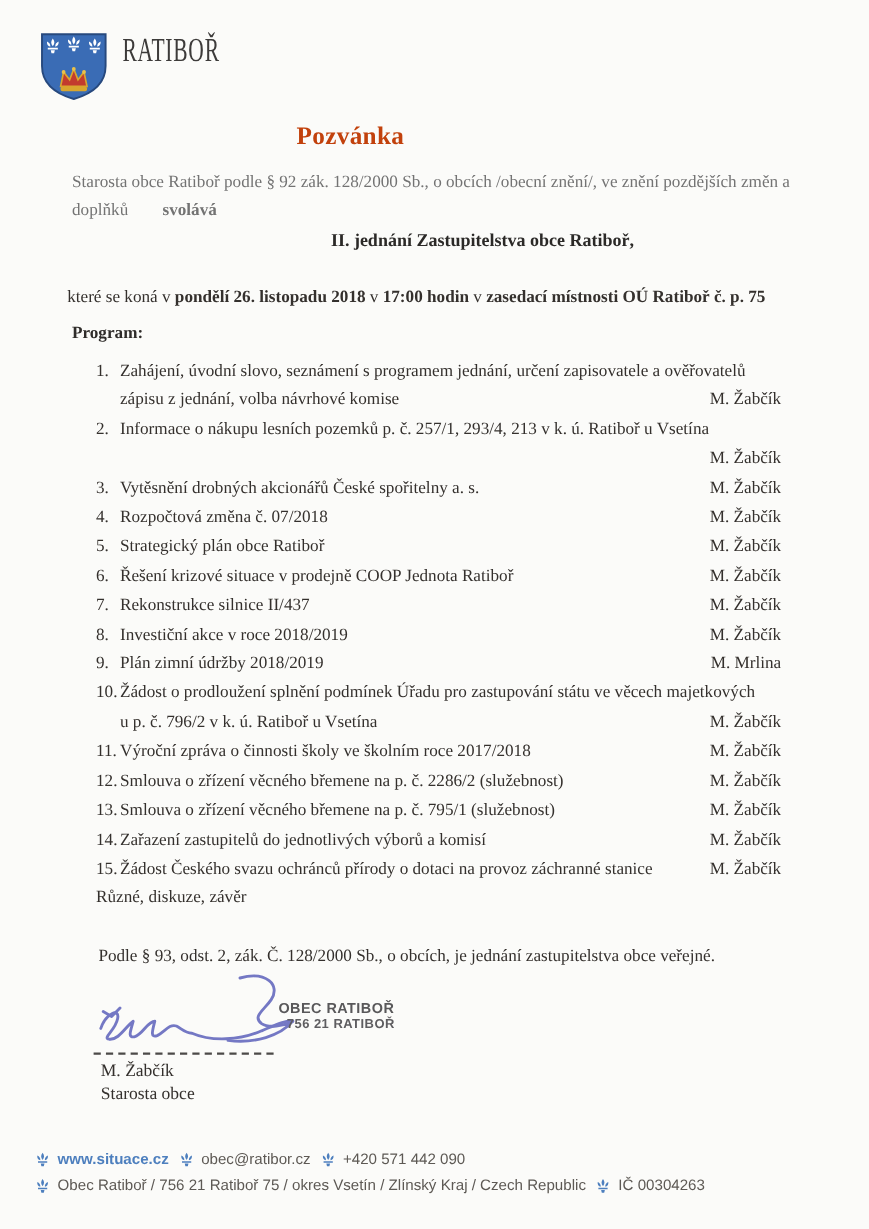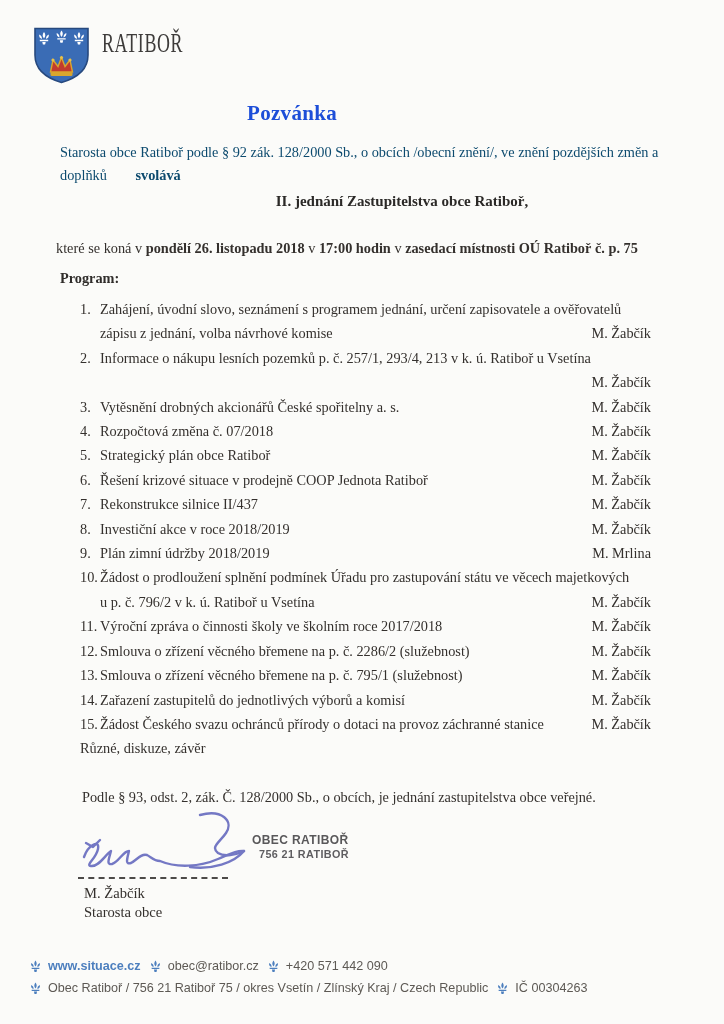--- a/index.html
+++ b/index.html
@@ -7,23 +7,23 @@
        font-family:"Liberation Serif", serif;color:#33302e;}
   .page{position:absolute;left:0;top:0;width:724px;height:1024px;background:#fbfbf9;}
 
   
   .logo-row{position:absolute;left:33px;top:27px;display:flex;align-items:flex-start;}
   .logo-shield{width:57px;height:57px;flex:none;}
   .logo-text{font-size:28px;color:#3d3b3a;letter-spacing:1px;
              transform:scaleX(0.64);transform-origin:left center;margin-left:12px;white-space:nowrap;}
 
   .doc-title{position:absolute;top:101px;left:0;width:584px;text-align:center;
-             font-size:21px;font-weight:bold;color:#1d4ed8;letter-spacing:0.3px;}
-
-  .intro{position:absolute;top:141px;left:60px;right:50px;font-size:14.3px;line-height:22.5px;color:#0c4a6e;}
+             font-size:21px;font-weight:bold;color:#c2410c;letter-spacing:0.3px;}
+
+  .intro{position:absolute;top:141px;left:60px;right:50px;font-size:14.3px;line-height:22.5px;color:#737373;}
   .intro b{font-weight:bold;margin-left:25px;}
 
   .meeting-heading{position:absolute;top:193px;left:0;width:724px;text-align:center;
                    font-size:15px;font-weight:bold;color:#2b2927;padding-left:40px;}
 
   .meeting-when{position:absolute;top:240px;left:56px;right:40px;font-size:14.3px;color:#34302d;}
   .meeting-when .seg-b{font-weight:bold;}
 
   .program-label{position:absolute;top:270px;left:60px;font-size:14.3px;font-weight:bold;color:#2f2c2a;}
 
@@ -31,21 +31,21 @@
   .prow{display:flex;line-height:24.4px;white-space:nowrap;}
   .prow .num{width:20px;flex:none;}
   .prow .txt{flex:none;}
   .prow .who{margin-left:auto;padding-left:10px;flex:none;}
 
   .closing{position:absolute;top:789px;left:82px;right:40px;font-size:14.3px;color:#34302d;}
 
   .signature{position:absolute;left:72px;top:810px;width:330px;height:78px;}
   .signature svg{position:absolute;left:0;top:0;}
   .stamp{position:absolute;left:160px;top:24px;font-family:"Liberation Sans", sans-serif;
-         font-weight:bold;color:#59585a;line-height:13.5px;font-size:12px;letter-spacing:0.4px;white-space:nowrap;margin-left:20px;}
+         font-weight:bold;color:#59585a;line-height:13.5px;font-size:12px;letter-spacing:0.4px;white-space:nowrap;}
   .stamp .l2{font-size:10.8px;padding-left:7px;color:#5e5d60;}
 
   .sig-line{position:absolute;left:78px;top:877px;width:150px;border-top:2px dashed #4c4a48;}
   .signer{position:absolute;left:84px;top:884px;font-size:14.6px;line-height:19px;color:#34302d;}
 
   .footer{position:absolute;left:30px;top:956px;width:680px;
           font-family:"Liberation Sans", sans-serif;font-size:12.6px;color:#5d5954;}
   .frow{display:flex;align-items:center;line-height:21.5px;white-space:nowrap;}
   .f-item{display:flex;align-items:center;margin-right:9px;}
   .f-item .fi{margin-right:7px;display:inline-flex;}

